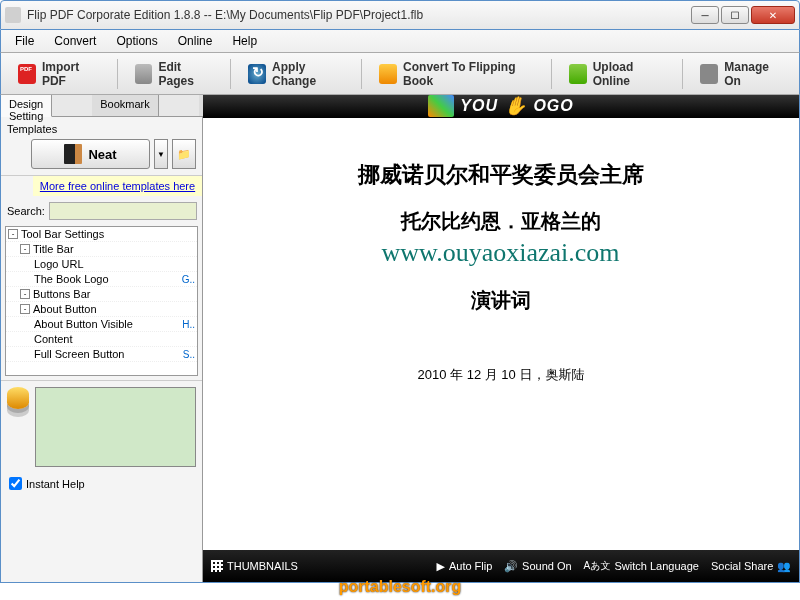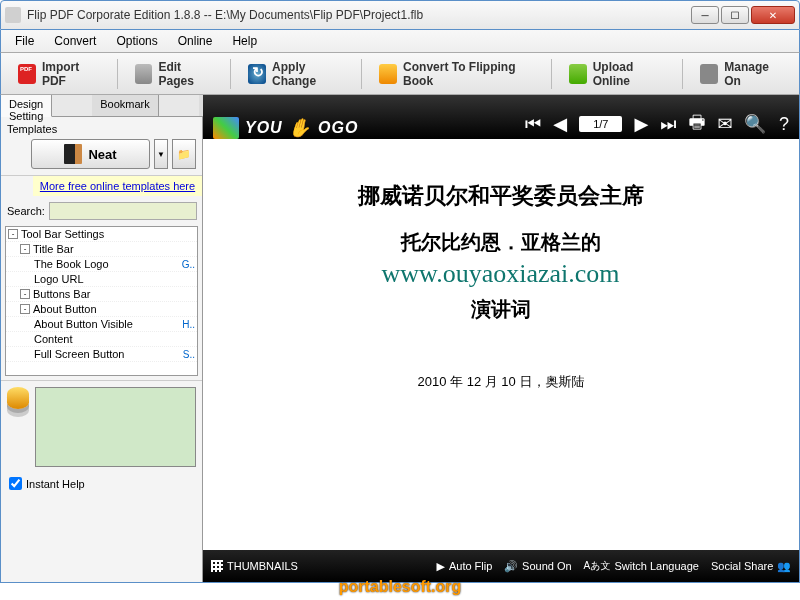--- a/index.html
+++ b/index.html
@@ -56,33 +56,33 @@
 .ind1 { padding-left: 14px; }
 .ind2 { padding-left: 28px; }
 .logo-area { padding: 6px; display: flex; gap: 6px; border-top: 1px solid #ccc; margin-top: 4px; }
 .db-ic { width: 22px; height: 22px; background: linear-gradient(#fd6,#d80); border-radius: 50% / 30%; box-shadow: 0 4px 0 #aaa, 0 8px 0 #ccc; }
 .logo-box { flex: 1; height: 80px; border: 1px solid #888; background: #d0e8c8; }
 .ih { padding: 4px 8px; display: flex; align-items: flex-end; gap: 4px; font-size: 11px; }
 .ih input { width: 13px; height: 13px; }
 
 
 .preview { flex: 1; background: #000; display: flex; flex-direction: column; position: relative; }
-.phead { height: 44px; background: linear-gradient(#333,#000); display: flex; align-items: flex-end; padding: 0 10px; gap: 12px; color: #fff; }
+.phead { height: 23px; background: linear-gradient(#333,#000); display: flex; align-items: center; padding: 0 10px; gap: 12px; color: #fff; flex-direction: column; }
 .logo { display: flex; align-items: center; gap: 6px; font-weight: bold; font-style: italic; font-size: 16px; letter-spacing: 1px; }
 .logo .lbox { width: 26px; height: 22px; background: linear-gradient(45deg,#f80,#4c4,#48f); border-radius: 2px; }
 .hand { font-size: 18px; }
 .spacer { flex: 1; }
 .nav { display: flex; align-items: center; gap: 12px; font-size: 18px; }
 .pgnum { background: #fff; color: #000; font-size: 11px; padding: 2px 14px; border-radius: 2px; }
 .picon { cursor: pointer; }
 
 .page { flex: 1; background: #fff; margin: 0; padding: 30px 20px; text-align: center; color: #000; font-family: "SimSun","Songti SC",serif; position: relative; }
 .page h1 { font-size: 22px; font-weight: bold; margin: 12px 0 18px; }
 .page h2 { font-size: 20px; font-weight: bold; margin: 10px 0 30px; }
-.page h3 { font-size: 20px; font-weight: bold; margin: 40px 0; }
+.page h3 { font-size: 20px; font-weight: bold; margin: 52px 0; }
 .page .date { font-size: 13px; margin-top: 50px; }
 .wm { position: absolute; left: 0; right: 1px; top: 120px; color: #0f766e; font-size: 26px; font-family: Georgia,serif; pointer-events: none; }
 
 .pfoot { height: 26px; background: linear-gradient(#222,#000); display: flex; align-items: center; padding: 16px 8px; gap: 12px; color: #fff; font-size: 11px; }
 .pfoot .item { display: flex; align-items: center; gap: 4px; }
 .grid { display: inline-block; width: 12px; height: 12px; background: repeating-linear-gradient(#fff 0 2px,transparent 2px 4px), repeating-linear-gradient(90deg,#fff 0 2px,transparent 2px 4px); }
 
 .wm2 { position: absolute; bottom: 4px; left: 0; right: 0; text-align: center; color: #f90; font-size: 16px; font-family: Arial; font-weight: bold; pointer-events: none; text-shadow: 0 0 2px #000; }
 </style>
 </head>
@@ -166,25 +166,25 @@
     <div class="tree">
       <div class="tree-row">
           <span class="tog">-</span>
           <span>Tool Bar Settings</span>
         </div>
       <div class="tree-row ind1">
           <span class="tog">-</span>
           <span>Title Bar</span>
         </div>
       <div class="tree-row ind2">
+          <span>Logo URL</span>
+        </div>
+      <div class="tree-row ind2">
           <span>The Book Logo</span>
           <span class="val">G..</span>
-        </div>
-      <div class="tree-row ind2">
-          <span>Logo URL</span>
         </div>
       <div class="tree-row ind1">
           <span class="tog">-</span>
           <span>Buttons Bar</span>
         </div>
       <div class="tree-row ind1">
           <span class="tog">-</span>
           <span>About Button</span>
         </div>
       <div class="tree-row ind2">

